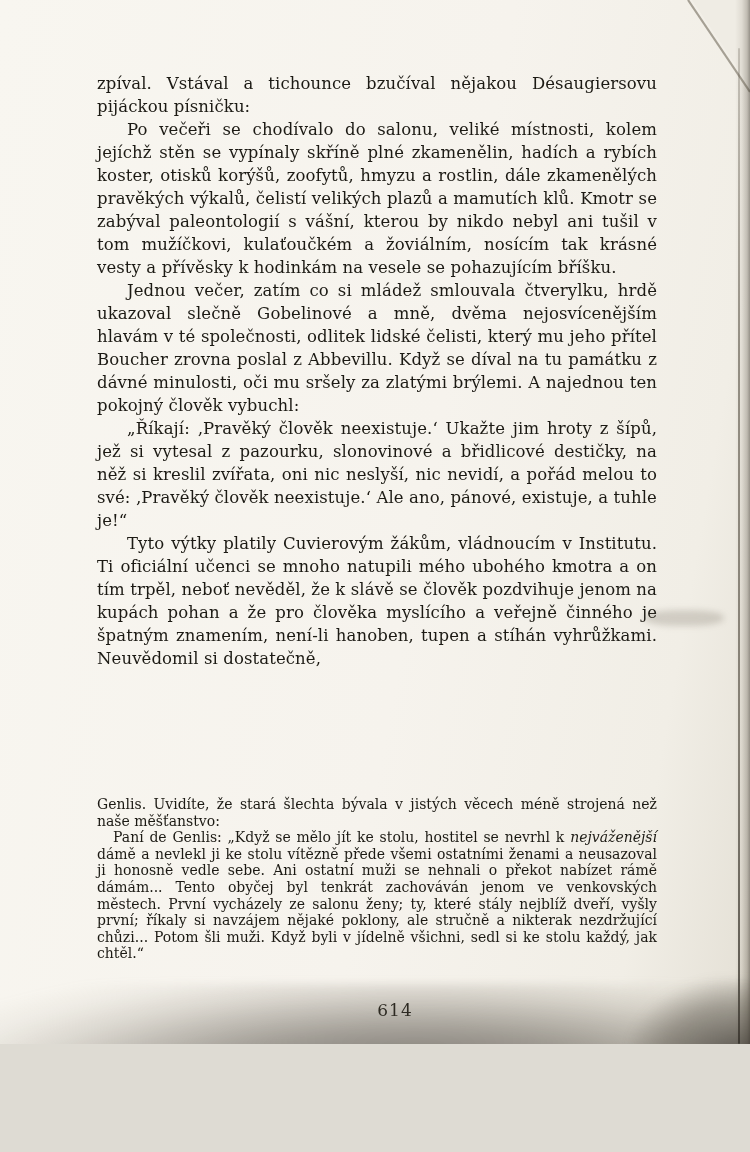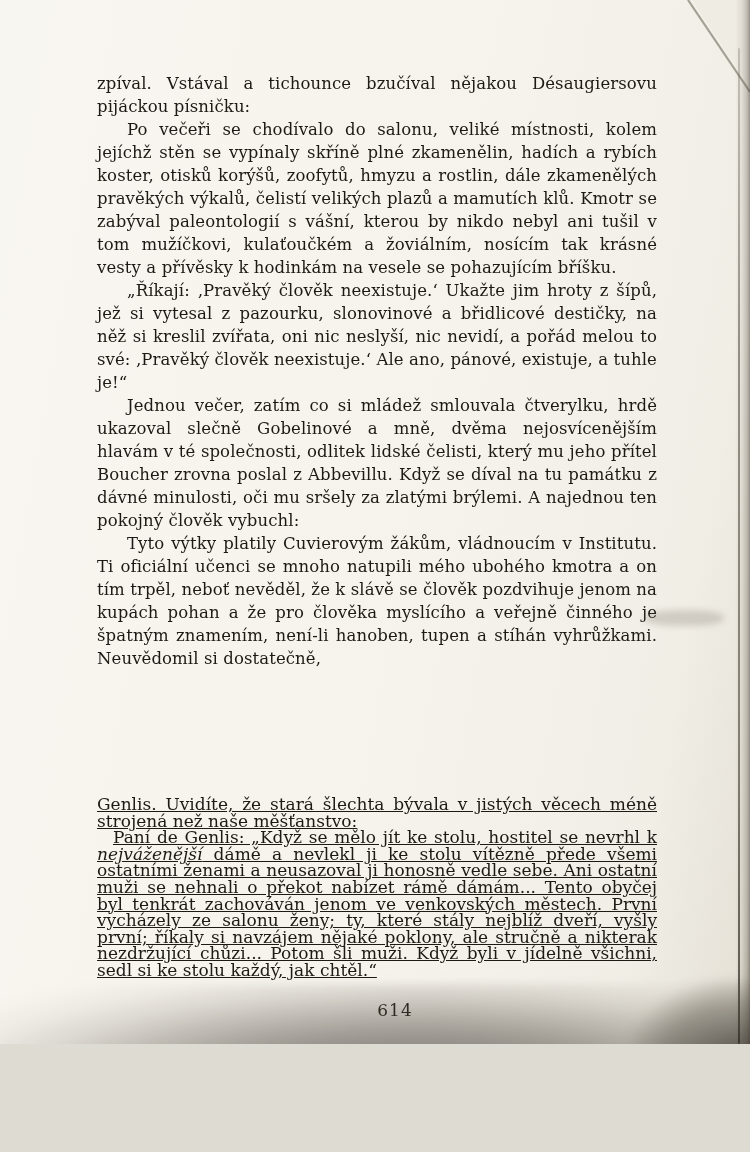--- a/index.html
+++ b/index.html
@@ -36,23 +36,22 @@
     padding-right: 120px;
   }
   .footnote {
     position: absolute;
     left: 97px; top: 796px;
     width: 560px;
   }
   .footnote p {
     margin: 0;
     text-align: justify;
-    font-size: 17px;
+    font-size: 14px;
     line-height: 16.6px;
-    text-decoration: underline;
   }
   .footnote p.indent { text-indent: 16px; }
   .footnote i { font-style: italic; }
   .page-number {
     position: absolute;
     left: 0; top: 1000px;
     width: 750px;
     text-align: center;
     font-size: 17px;
     letter-spacing: 1px;
@@ -117,22 +116,22 @@
   }
 </style>
 </head>
 <body>
 
 <div class="page">
 
   <div class="text-block">
     <p>zpíval. Vstával a tichounce bzučíval nějakou Désaugiersovu pijáckou písničku:</p>
     <p class="indent">Po večeři se chodívalo do salonu, veliké místnosti, kolem jejíchž stěn se vypínaly skříně plné zkamenělin, hadích a rybích koster, otisků korýšů, zoofytů, hmyzu a rostlin, dále zkamenělých pravěkých výkalů, čelistí velikých plazů a mamutích klů. Kmotr se zabýval paleontologií s vášní, kterou by nikdo nebyl ani tušil v tom mužíčkovi, kulaťoučkém a žoviálním, nosícím tak krásné vesty a přívěsky k hodinkám na vesele se pohazujícím bříšku.</p>
+    <p class="indent">Jednou večer, zatím co si mládež smlouvala čtverylku, hrdě ukazoval slečně Gobelinové a mně, dvěma nejosvícenějším hlavám v té společnosti, odlitek lidské čelisti, který mu jeho přítel Boucher zrovna poslal z Abbevillu. Když se díval na tu památku z dávné minulosti, oči mu sršely za zlatými brýlemi. A najednou ten pokojný člověk vybuchl:</p>
     <p class="indent">„Říkají: ‚Pravěký člověk neexistuje.‘ Ukažte jim hroty z šípů, jež si vytesal z pazourku, slonovinové a břidlicové destičky, na něž si kreslil zvířata, oni nic neslyší, nic nevidí, a pořád melou to své: ‚Pravěký člověk neexistuje.‘ Ale ano, pánové, existuje, a tuhle je!“</p>
-    <p class="indent">Jednou večer, zatím co si mládež smlouvala čtverylku, hrdě ukazoval slečně Gobelinové a mně, dvěma nejosvícenějším hlavám v té společnosti, odlitek lidské čelisti, který mu jeho přítel Boucher zrovna poslal z Abbevillu. Když se díval na tu památku z dávné minulosti, oči mu sršely za zlatými brýlemi. A najednou ten pokojný člověk vybuchl:</p>
     <p class="indent">Tyto výtky platily Cuvierovým žákům, vládnoucím v Institutu. Ti oficiální učenci se mnoho natupili mého ubohého kmotra a on tím trpěl, neboť nevěděl, že k slávě se člověk pozdvihuje jenom na kupách pohan a že pro člověka myslícího a veřejně činného je špatným znamením, není-li hanoben, tupen a stíhán vyhrůžkami. Neuvědomil si dostatečně,</p>
   </div>
 
   <div class="footnote">
     <p>Genlis. Uvidíte, že stará šlechta bývala v jistých věcech méně strojená než naše měšťanstvo:</p>
     <p class="indent"><span>Paní de Genlis: „Když se mělo jít ke stolu, hostitel se nevrhl k </span><i>nejváženější</i><span> dámě a nevlekl ji ke stolu vítězně přede všemi ostatními ženami a neusazoval ji honosně vedle sebe. Ani ostatní muži se nehnali o překot nabízet rámě dámám... Tento obyčej byl tenkrát zachováván jenom ve venkovských městech. První vycházely ze salonu ženy; ty, které stály nejblíž dveří, vyšly první; říkaly si navzájem nějaké poklony, ale stručně a nikterak nezdržující chůzi... Potom šli muži. Když byli v jídelně všichni, sedl si ke stolu každý, jak chtěl.“</span></p>
   </div>
 
   <div class="page-number">614</div>
 

